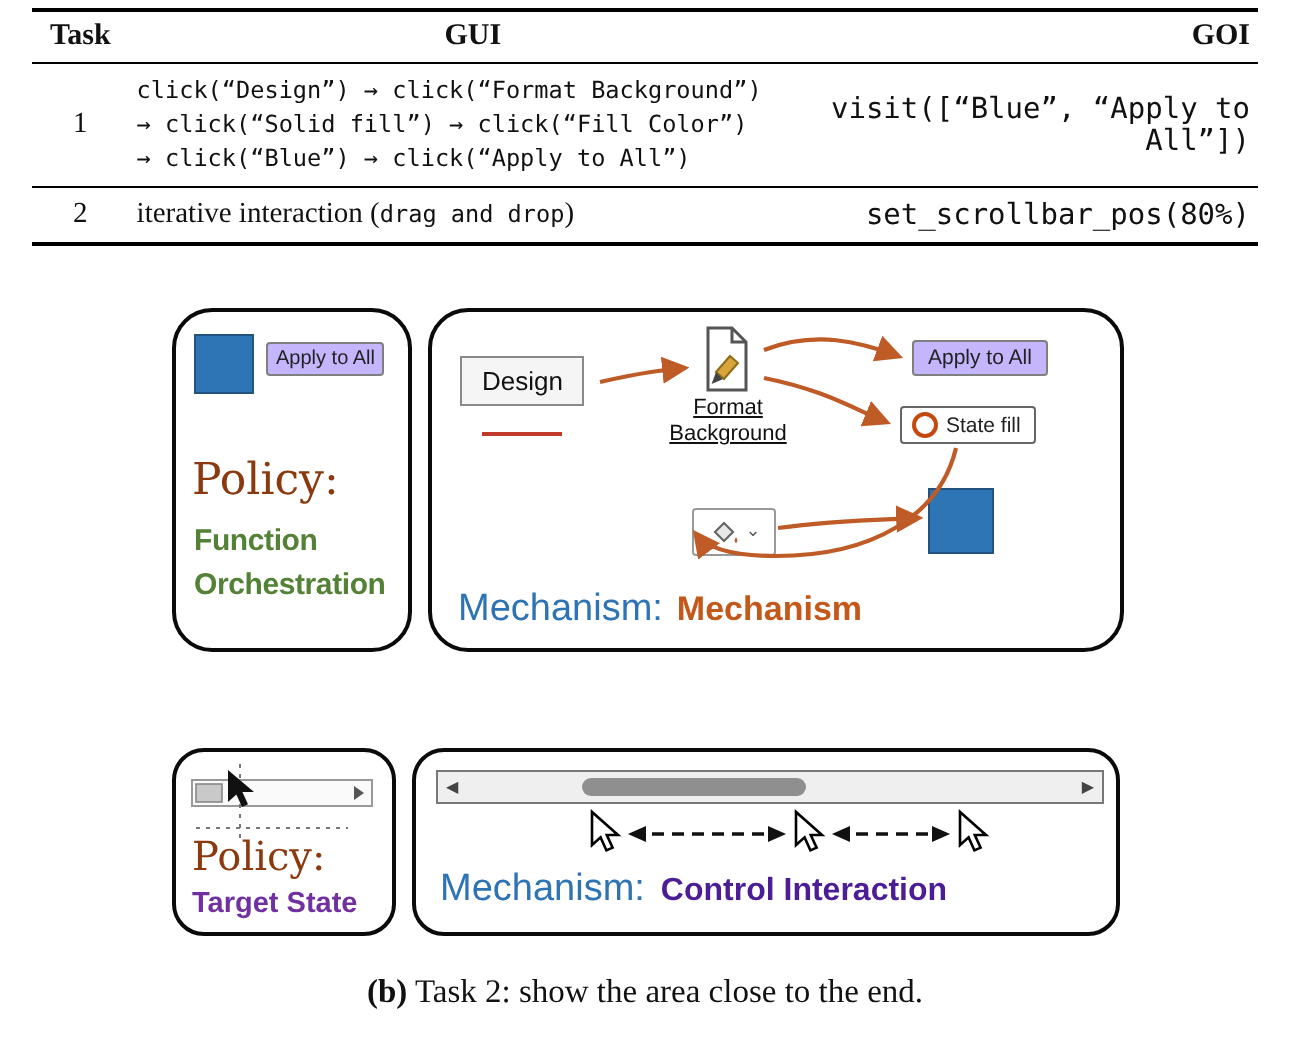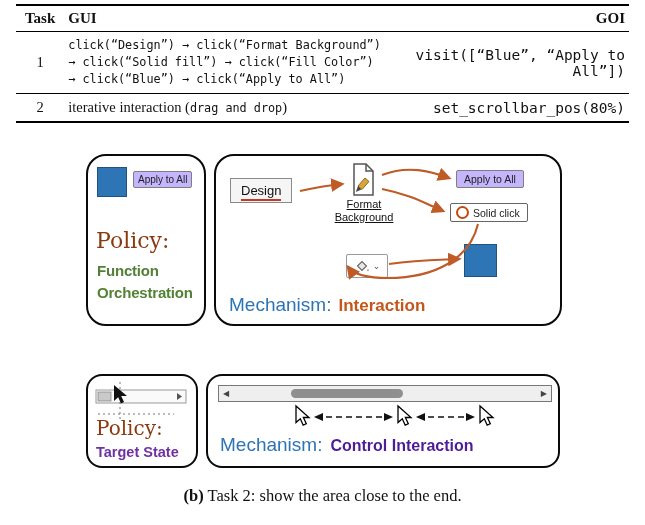--- a/index.html
+++ b/index.html
@@ -6,42 +6,42 @@
   .page{position:relative;width:645px;height:525px;background:#fff;overflow:hidden;
         font-family:"Liberation Serif", serif;color:#111;border-radius:19px;}
 
   
   .tbl-wrap{position:absolute;left:16px;top:4px;width:613px;}
   table.goi{width:100%;border-collapse:collapse;border-top:2px solid #000;border-bottom:2px solid #000;}
   table.goi th{font-size:15px;font-weight:bold;padding:4px 4px;border-bottom:1px solid #000;}
   table.goi td{padding:5px 4px;vertical-align:middle;font-size:14.5px;}
   table.goi tr.r1 td{border-bottom:1px solid #000;}
   .c-task{width:44px;text-align:center;}
-  .c-gui{width:345px;text-align:left;}
+  .c-gui{width:345px;text-align:center;}
   td.c-gui{text-align:left;padding-left:14px;}
   .c-goi{width:220px;text-align:right;}
   .code{font-family:"DejaVu Sans Mono", monospace;font-size:11.8px;}
   .gui-line{line-height:1.45;white-space:nowrap;}
 
   
   .rbox{position:absolute;background:#fff;border:2.2px solid #0a0a0a;box-sizing:border-box;}
   .policy{position:absolute;font-family:"DejaVu Serif", serif;font-size:22px;color:#8a3a0e;}
   .mech{font-family:"Liberation Sans", sans-serif;font-size:19px;color:#2e74b5;}
   .btn{position:absolute;border:1px solid #7f7f7f;background:#c4b5fd;color:#222;
        font-family:"Liberation Sans", sans-serif;font-size:10px;padding:2px 4px;
        white-space:nowrap;border-radius:2px;}
   .bluesq{position:absolute;background:#2e75b6;border:1.5px solid #24527f;box-sizing:border-box;}
 
   
   .figA{position:absolute;left:0;top:148px;width:645px;height:184px;}
   .boxA-l{left:86px;top:6px;width:120px;height:172px;border-radius:20px;}
   .boxA-r{left:214px;top:6px;width:348px;height:172px;border-radius:20px;}
   .design-btn{position:absolute;left:14px;top:22px;border:1.5px solid #8a8a8a;background:#f5f5f5;
       font-family:"Liberation Sans", sans-serif;font-size:13px;padding:4px 10px;color:#111;}
-  .design-btn span{border-bottom:2.5px solid #c0392b;padding-bottom:1px;}
+  .design-btn span{border-bottom:2.5px solid #c0392b;padding-bottom:18px;}
   .fmt-label{position:absolute;left:100px;top:42px;width:96px;text-align:center;
       font-family:"Liberation Sans", sans-serif;font-size:11px;line-height:1.2;color:#111;text-decoration:underline;}
   .solidfill{position:absolute;left:234px;top:47px;border:1.2px solid #666;background:#fff;
       display:flex;align-items:center;gap:4px;padding:2px 7px 2px 5px;border-radius:2px;}
   .radio{width:9px;height:9px;border:2.5px solid #c4490e;border-radius:50%;background:#fff;}
   .solidfill .lbl{font-family:"Liberation Sans", sans-serif;font-size:10.5px;color:#222;}
   .bucket-btn{position:absolute;left:130px;top:98px;width:40px;height:22px;border:1px solid #999;
       border-radius:2px;display:flex;align-items:center;justify-content:center;gap:3px;background:#fff;}
   .chev{font-family:"DejaVu Sans", sans-serif;font-size:9px;color:#555;line-height:1;}
   .mech-line-a{position:absolute;left:13px;top:138px;white-space:nowrap;}
@@ -130,21 +130,21 @@
       </svg>
       <div class="fmt-label">
         <div>Format</div>
         <div>Background</div>
       </div>
 
       <div class="btn" style="left:240px;top:14px;font-size:10.5px;padding:2px 7px;">Apply to All</div>
 
       <div class="solidfill">
         <span class="radio"></span>
-        <span class="lbl">Solid click</span>
+        <span class="lbl">State fill</span>
       </div>
 
       <div class="bucket-btn">
         <svg width="16" height="14" viewBox="0 0 16 14">
           <path d="M3.5 7 L8 2.5 L12.5 7 L8 11.5 z" fill="#e8e8e8" stroke="#666" stroke-width="1.1"></path>
           <path d="M14 9.5 q1.4 2 0 3 q-1.4 -1 0 -3" fill="#b85c2b"></path>
         </svg>
         <span class="chev">⌄</span>
       </div>
 
@@ -159,21 +159,21 @@
         <g fill="none" stroke="#bf5b26" stroke-width="2.1">
           <path d="M84,35 C106,30 116,29 126,28" marker-end="url(#ah)"></path>
           <path d="M166,19 C192,9 214,15 233,22" marker-end="url(#ah)"></path>
           <path d="M166,33 C196,39 210,48 227,55" marker-end="url(#ah)"></path>
           <path d="M262,68 C254,102 220,122 172,122 C152,122 138,119 132,111" marker-end="url(#ah)"></path>
           <path d="M173,108 C202,104 222,104 243,103" marker-end="url(#ah)"></path>
         </g>
       </svg>
 
       <div class="mech-line-a">
-        <span class="mech">Mechanism:</span><span class="nav-val">Interaction</span>
+        <span class="mech">Mechanism:</span><span class="nav-val">Mechanism</span>
       </div>
     </div>
   </div>
 
 
   <div class="figB">
 
     <div class="rbox boxB-l">
       <svg class="overlay" style="left:4px;top:4px;" width="102" height="44" viewBox="0 0 102 44">
         <rect x="4" y="10" width="90" height="13" fill="#fafafa" stroke="#999" stroke-width="1"></rect>

